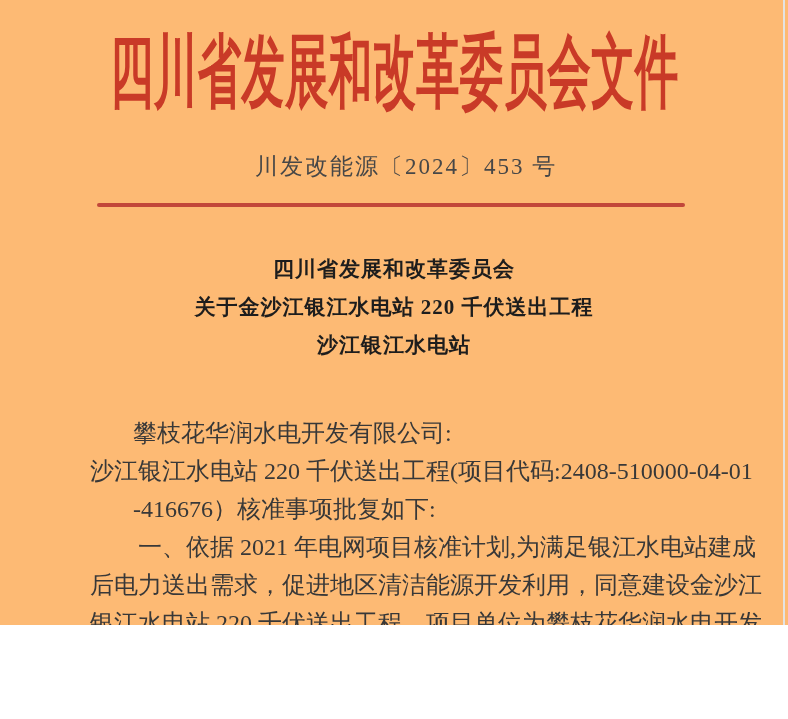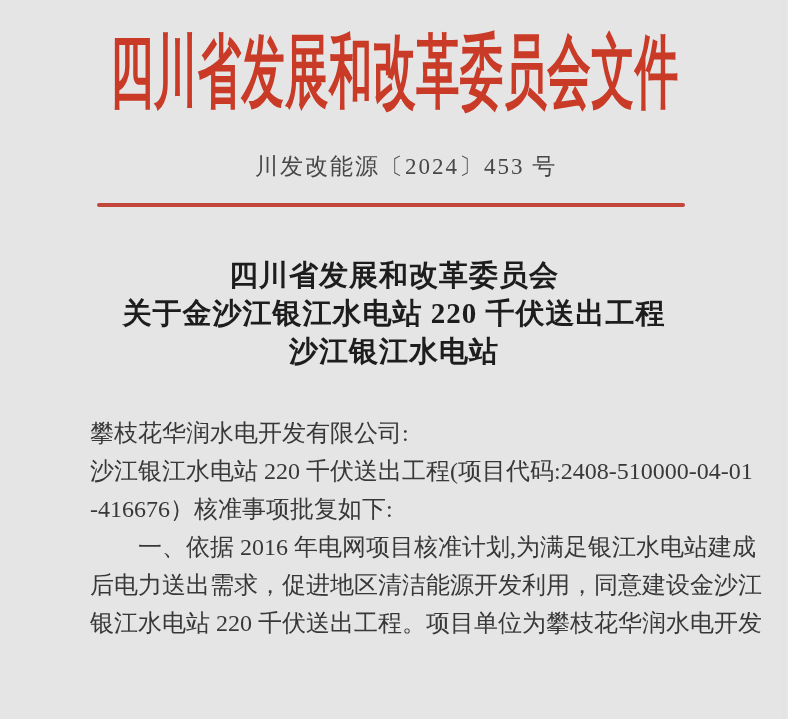--- a/index.html
+++ b/index.html
@@ -1,21 +1,21 @@
 <!DOCTYPE html>
 <html><head>
 <meta charset="utf-8">
 <style>
   * { margin: 0; padding: 0; box-sizing: border-box; }
   html, body { background: #ffffff; }
   .page {
     position: relative;
     width: 788px;
-    height: 719px;
-    background: #e5e5e5;
+    height: 625px;
+    background: #fdba74;
     overflow: hidden;
     font-family: "Liberation Serif", "DejaVu Serif", serif;
   }
   
   .red-header {
     position: absolute;
     top: 26px;
     left: 0;
     width: 788px;
     height: 92px;
@@ -50,25 +50,25 @@
     position: absolute;
     top: 203px;
     left: 97px;
     width: 588px;
     height: 4px;
     background: #c2473a;
     border-radius: 2px;
   }
   .doc-title {
     position: absolute;
-    top: 256px;
+    top: 250px;
     left: 0;
     width: 788px;
     text-align: center;
-    font-size: 29px;
+    font-size: 21px;
     font-weight: bold;
     line-height: 38px;
     color: #1d1d1d;
     letter-spacing: 1px;
   }
   .doc-body {
     position: absolute;
     top: 414px;
     left: 90px;
     width: 612px;
@@ -77,21 +77,21 @@
     color: #383838;
   }
   .line {
     height: 38px;
     text-align: justify;
     text-align-last: justify;
     text-justify: inter-ideograph;
     white-space: nowrap;
     overflow: visible;
   }
-  .line.end { text-align-last: left; }
+  .line.end { text-align-last: left; margin-left: 43px; }
   .line.indent { text-indent: 2em; }
   .edge-line {
     position: absolute;
     top: 0;
     right: 3px;
     width: 2px;
     height: 719px;
     background: #e3e3e3;
   }
 </style>
@@ -111,20 +111,20 @@
   <div class="doc-title">
     <div>四川省发展和改革委员会</div>
     <div>关于金沙江银江水电站 220 千伏送出工程</div>
     <div>沙江银江水电站</div>
   </div>
 
   <div class="doc-body">
     <div class="line end">攀枝花华润水电开发有限公司:</div>
     <div class="line">沙江银江水电站 220 千伏送出工程(项目代码:2408-510000-04-01</div>
     <div class="line end">-416676）核准事项批复如下:</div>
-    <div class="line indent">一、依据 2016 年电网项目核准计划,为满足银江水电站建成</div>
+    <div class="line indent">一、依据 2021 年电网项目核准计划,为满足银江水电站建成</div>
     <div class="line">后电力送出需求，促进地区清洁能源开发利用，同意建设金沙江</div>
     <div class="line">银江水电站 220 千伏送出工程。项目单位为攀枝花华润水电开发</div>
   </div>
 
   <div class="edge-line"></div>
 
 </div>
 
 </body></html>

